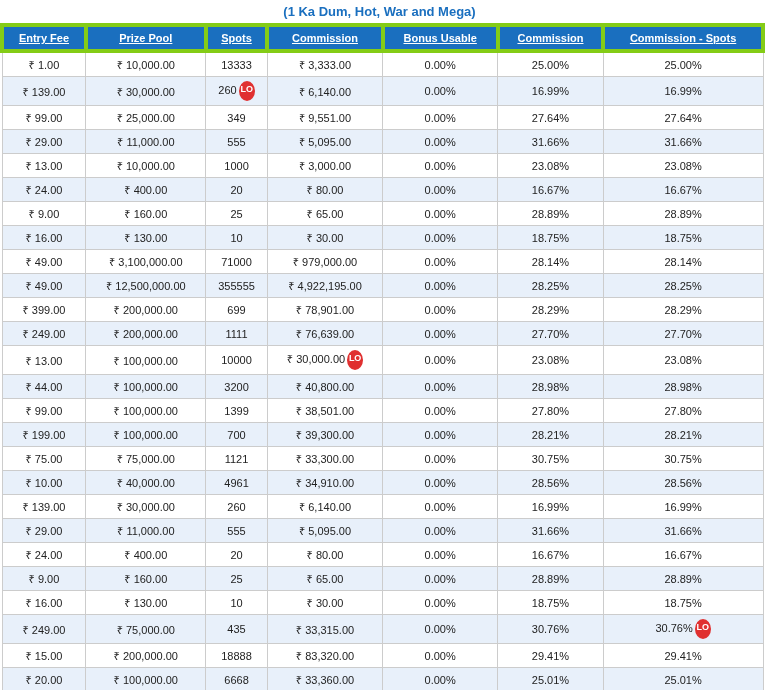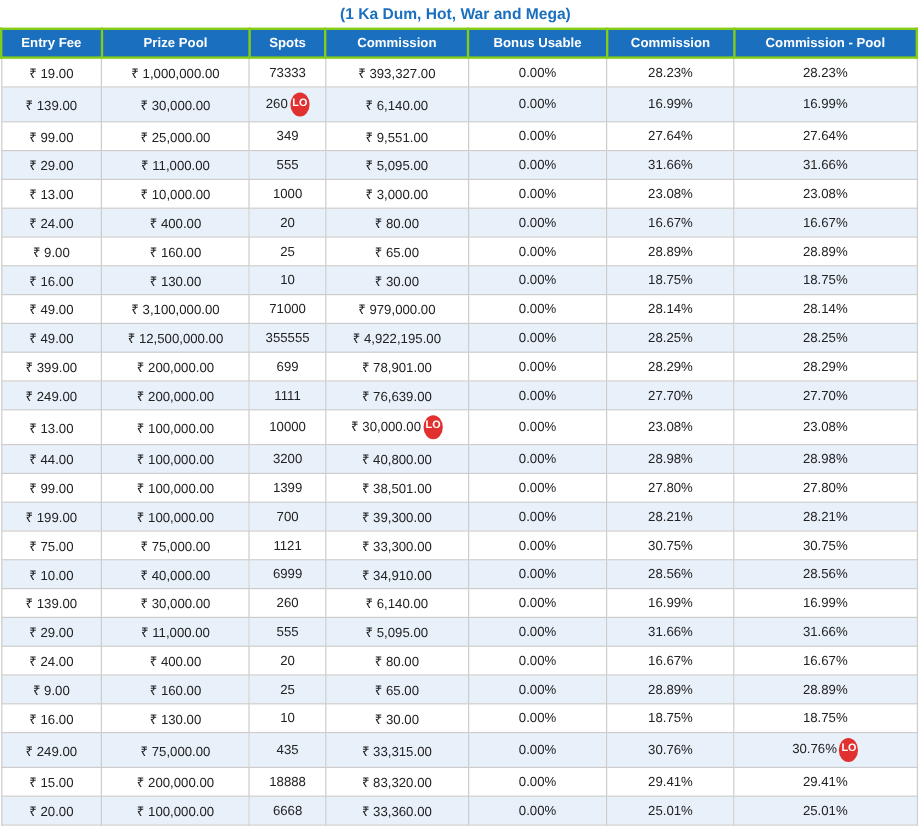--- a/index.html
+++ b/index.html
@@ -20,22 +20,23 @@
     table {
       width: 100%;
       border-collapse: collapse;
     }
     thead tr th {
       background: #1a6fbf;
       color: #fff;
       font-weight: bold;
       padding: 5px 4px;
       text-align: center;
-      border: 2px solid #84cc16;
+      border: 4px solid #84cc16;
       font-size: 11px;
+      text-decoration: underline;
     }
     tbody tr:nth-child(even) {
       background: #e8f0fa;
     }
     tbody tr:nth-child(odd) {
       background: #fff;
     }
     tbody tr td {
       padding: 4px 4px;
       text-align: center;
@@ -66,32 +67,32 @@
 
 <table>
   <thead>
     <tr id="header-row">
         <th>Entry Fee</th>
         <th>Prize Pool</th>
         <th>Spots</th>
         <th>Commission</th>
         <th>Bonus Usable</th>
         <th>Commission</th>
-        <th>Commission - Pool</th>
+        <th>Commission - Spots</th>
       </tr>
   </thead>
   <tbody id="table-body">
       <tr>
-        <td>₹ 19.00</td>
-        <td>₹ 1,000,000.00</td>
-        <td>73333</td>
-        <td>₹ 393,327.00</td>
-        <td>0.00%</td>
-        <td>28.23%</td>
-        <td>28.23%</td>
+        <td>₹ 1.00</td>
+        <td>₹ 10,000.00</td>
+        <td>13333</td>
+        <td>₹ 3,333.00</td>
+        <td>0.00%</td>
+        <td>25.00%</td>
+        <td>25.00%</td>
       </tr>
       <tr>
         <td>₹ 139.00</td>
         <td>₹ 30,000.00</td>
         <td>260<span class="badge">LO</span></td>
         <td>₹ 6,140.00</td>
         <td>0.00%</td>
         <td>16.99%</td>
         <td>16.99%</td>
       </tr>
@@ -226,21 +227,21 @@
         <td>₹ 75,000.00</td>
         <td>1121</td>
         <td>₹ 33,300.00</td>
         <td>0.00%</td>
         <td>30.75%</td>
         <td>30.75%</td>
       </tr>
       <tr>
         <td>₹ 10.00</td>
         <td>₹ 40,000.00</td>
-        <td>6999</td>
+        <td>4961</td>
         <td>₹ 34,910.00</td>
         <td>0.00%</td>
         <td>28.56%</td>
         <td>28.56%</td>
       </tr>
       <tr>
         <td>₹ 139.00</td>
         <td>₹ 30,000.00</td>
         <td>260</td>
         <td>₹ 6,140.00</td>

